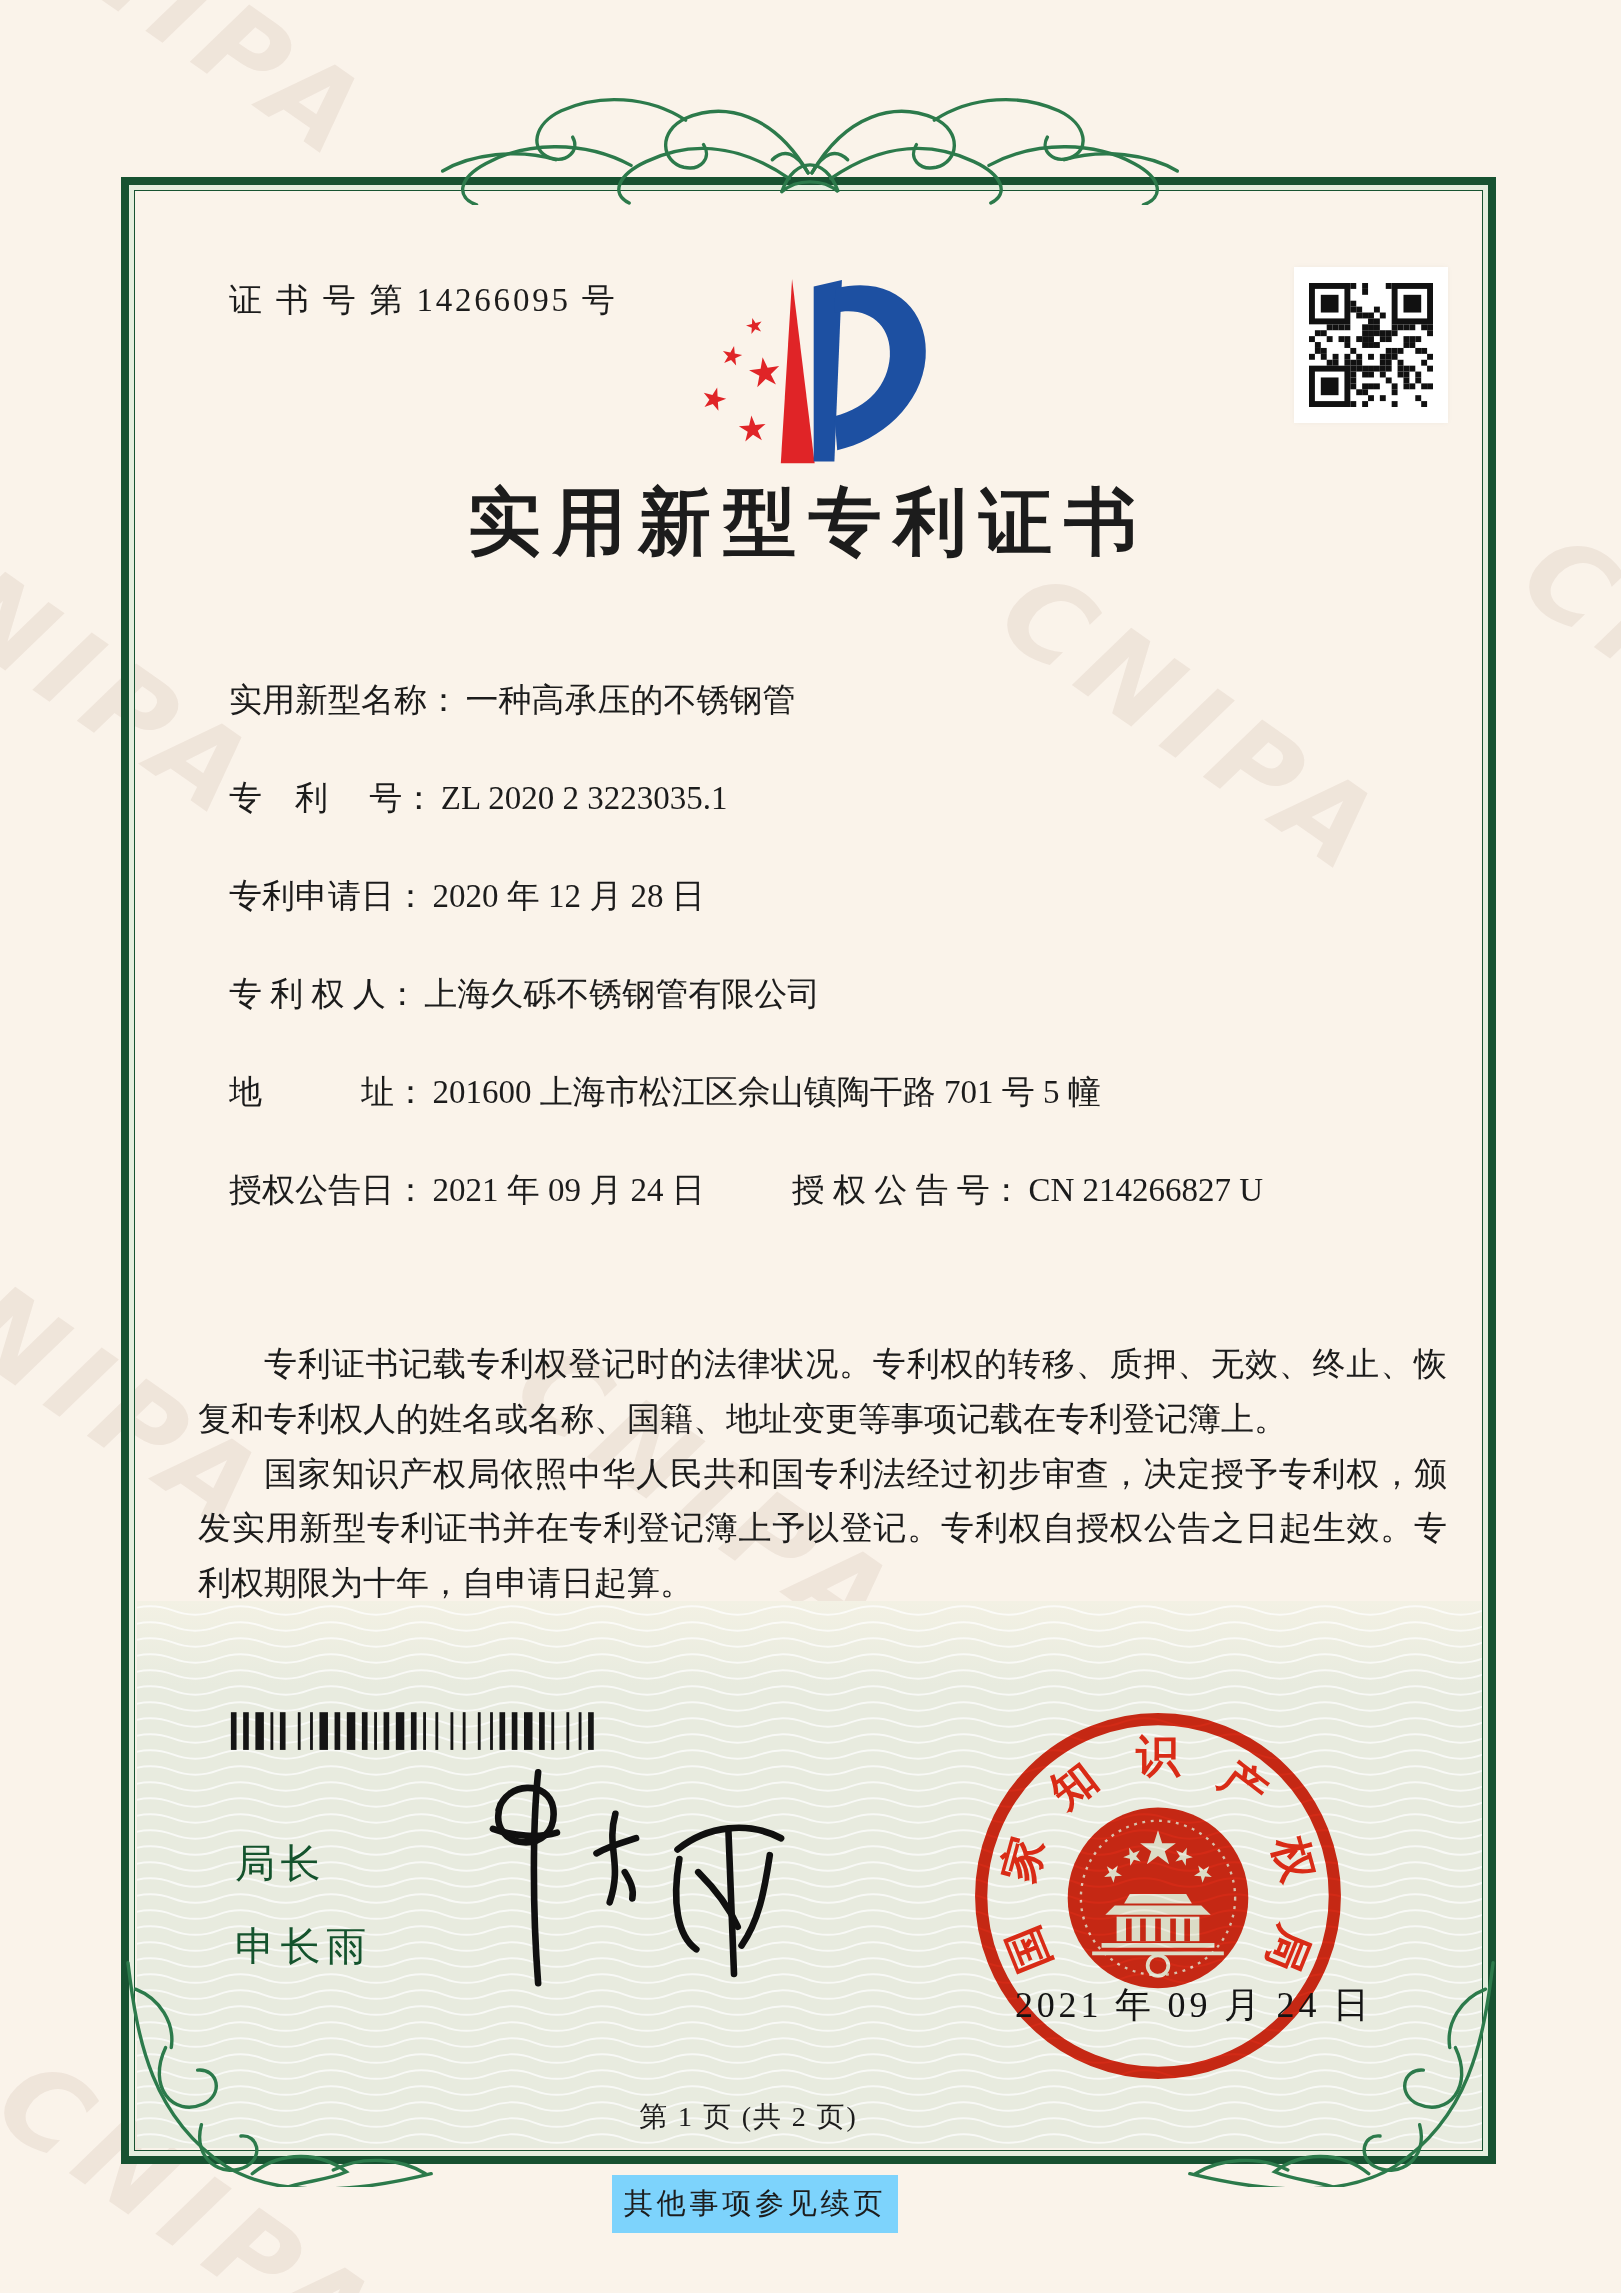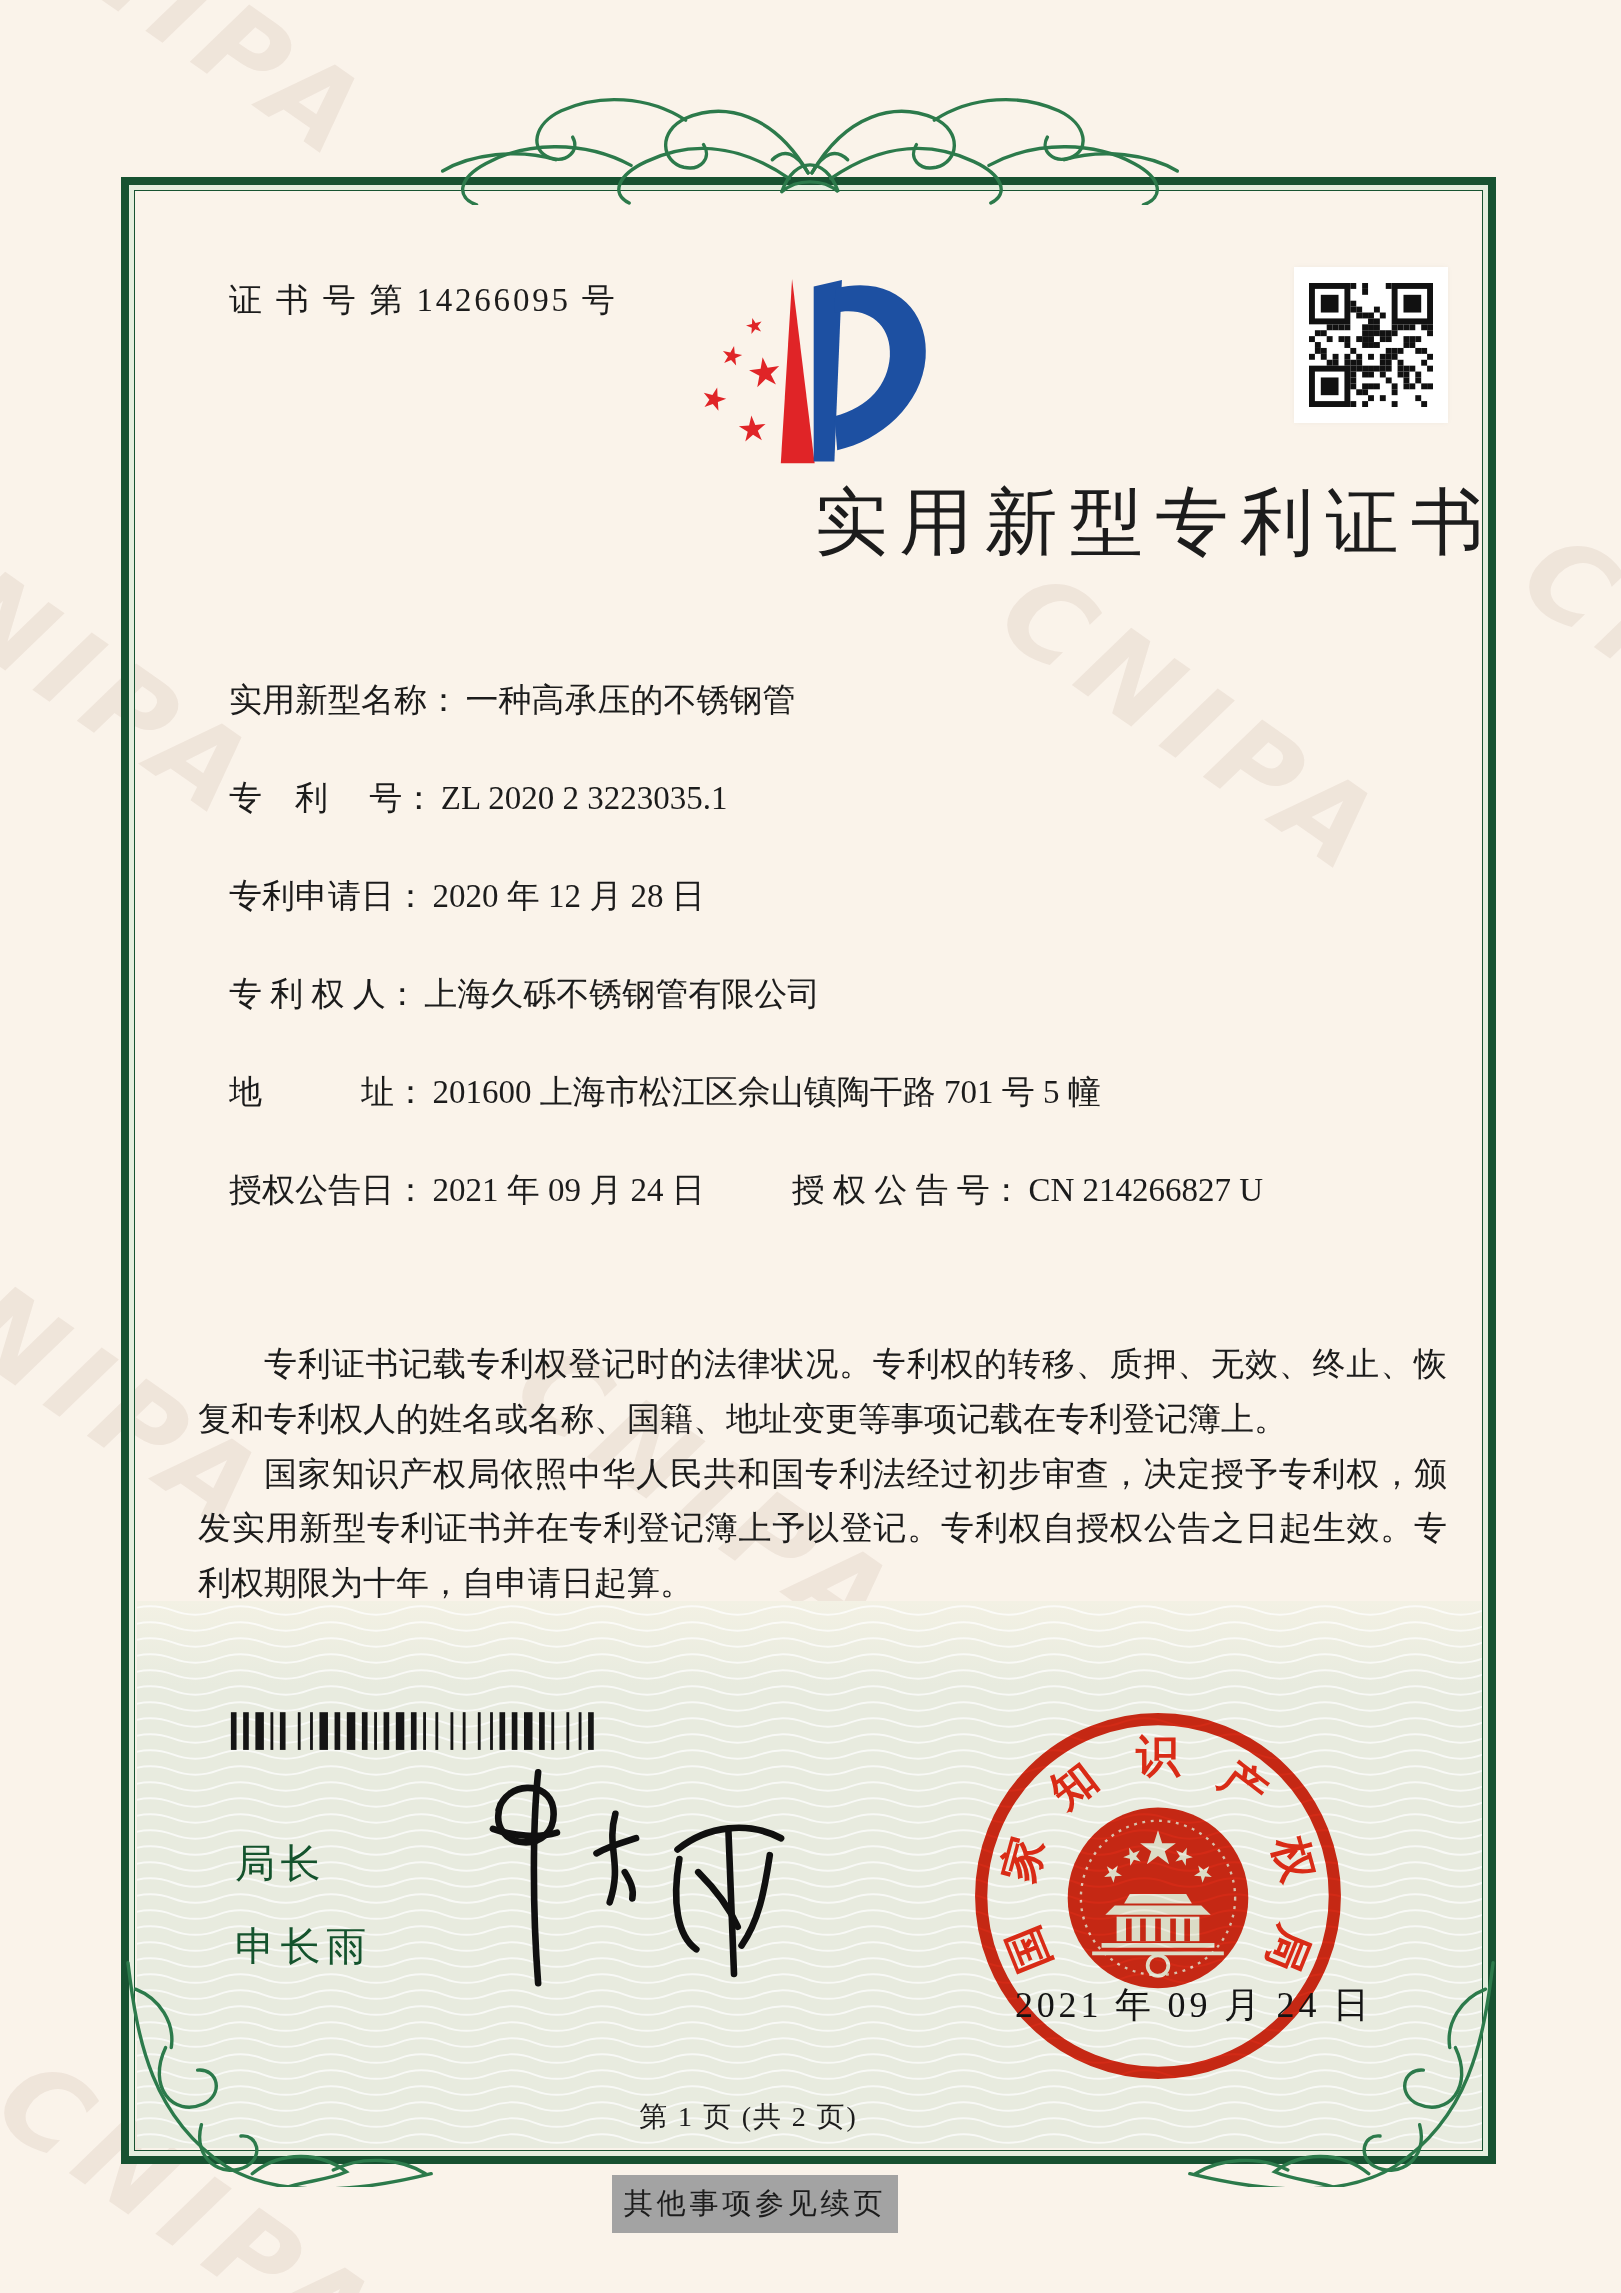--- a/index.html
+++ b/index.html
@@ -35,22 +35,22 @@
   .orn{position:absolute;z-index:4;}
   .orn path{stroke:#2c7a4b;stroke-width:3.6;fill:none;stroke-linecap:round;}
   
   #cert-no{position:absolute;left:229px;top:278px;font-size:33px;letter-spacing:2.8px;z-index:5;}
   #logo{position:absolute;left:692px;top:264px;width:250px;height:205px;z-index:5;}
   #qr-box{
     position:absolute;left:1294px;top:267px;width:154px;height:156px;background:#ffffff;
     display:flex;align-items:center;justify-content:center;z-index:5;box-shadow:0 0 5.6px rgba(0,0,0,.04);
   }
   #title{
-    position:absolute;left:121px;width:1375px;top:474px;text-align:right;
-    font-size:73px;font-weight:normal;letter-spacing:12.2px;z-index:5;
+    position:absolute;left:121px;width:1375px;top:474px;text-align:center;
+    font-size:73px;font-weight:bold;letter-spacing:12.2px;z-index:5;
   }
   
   #fields{position:absolute;left:229px;top:680px;width:1130px;font-size:33px;z-index:5;}
   .frow{display:flex;margin-bottom:57px;line-height:41px;white-space:pre;}
   .frow .val{margin-left:5.6px;}
   #grant-row .group2{margin-left:87px;}
   
   #paras{
     position:absolute;left:198px;top:1337px;width:1249px;z-index:5;
     font-size:33px;line-height:1.66;text-align:justify;
@@ -77,21 +77,21 @@
     font-size:44px;font-weight:bold;color:#d92b16;
     font-family:"Liberation Serif","DejaVu Serif",serif;
   }
   #seal-date{
     position:absolute;left:1015px;top:1981px;z-index:7;
     font-size:36px;letter-spacing:3.8px;color:#141414;
   }
   
   #page-info{position:absolute;left:499px;top:2098px;width:499px;text-align:center;font-size:28px;letter-spacing:1.9px;z-index:5;}
   #cont-note{
-    position:absolute;left:612px;top:2175px;width:286px;height:58px;background:#a3a3a3;
+    position:absolute;left:612px;top:2175px;width:286px;height:58px;background:#7dd3fc;
     display:flex;align-items:center;justify-content:center;
     font-size:29px;letter-spacing:3.8px;z-index:5;
   }
 </style>
 </head>
 <body>
 
 <div id="page">
 
   <span class="wm" style="left:-38px;top:-56px;">CNIPA</span>

